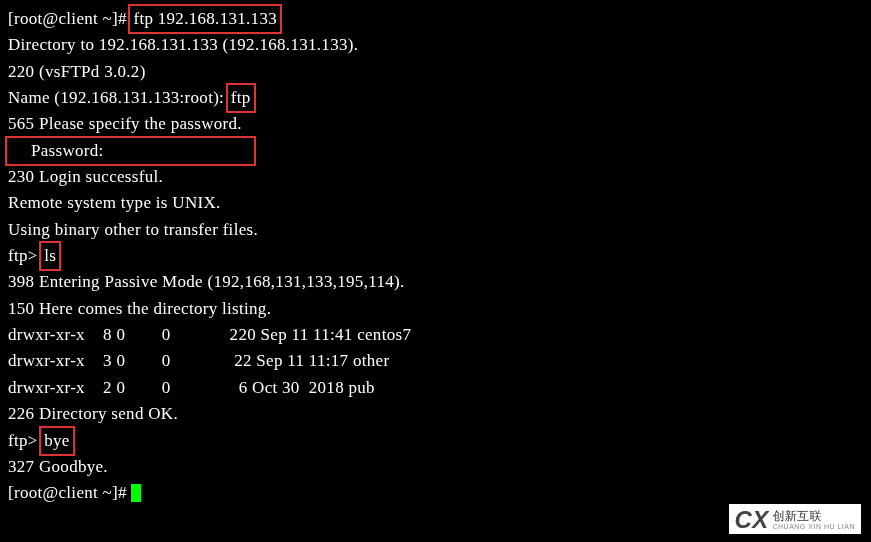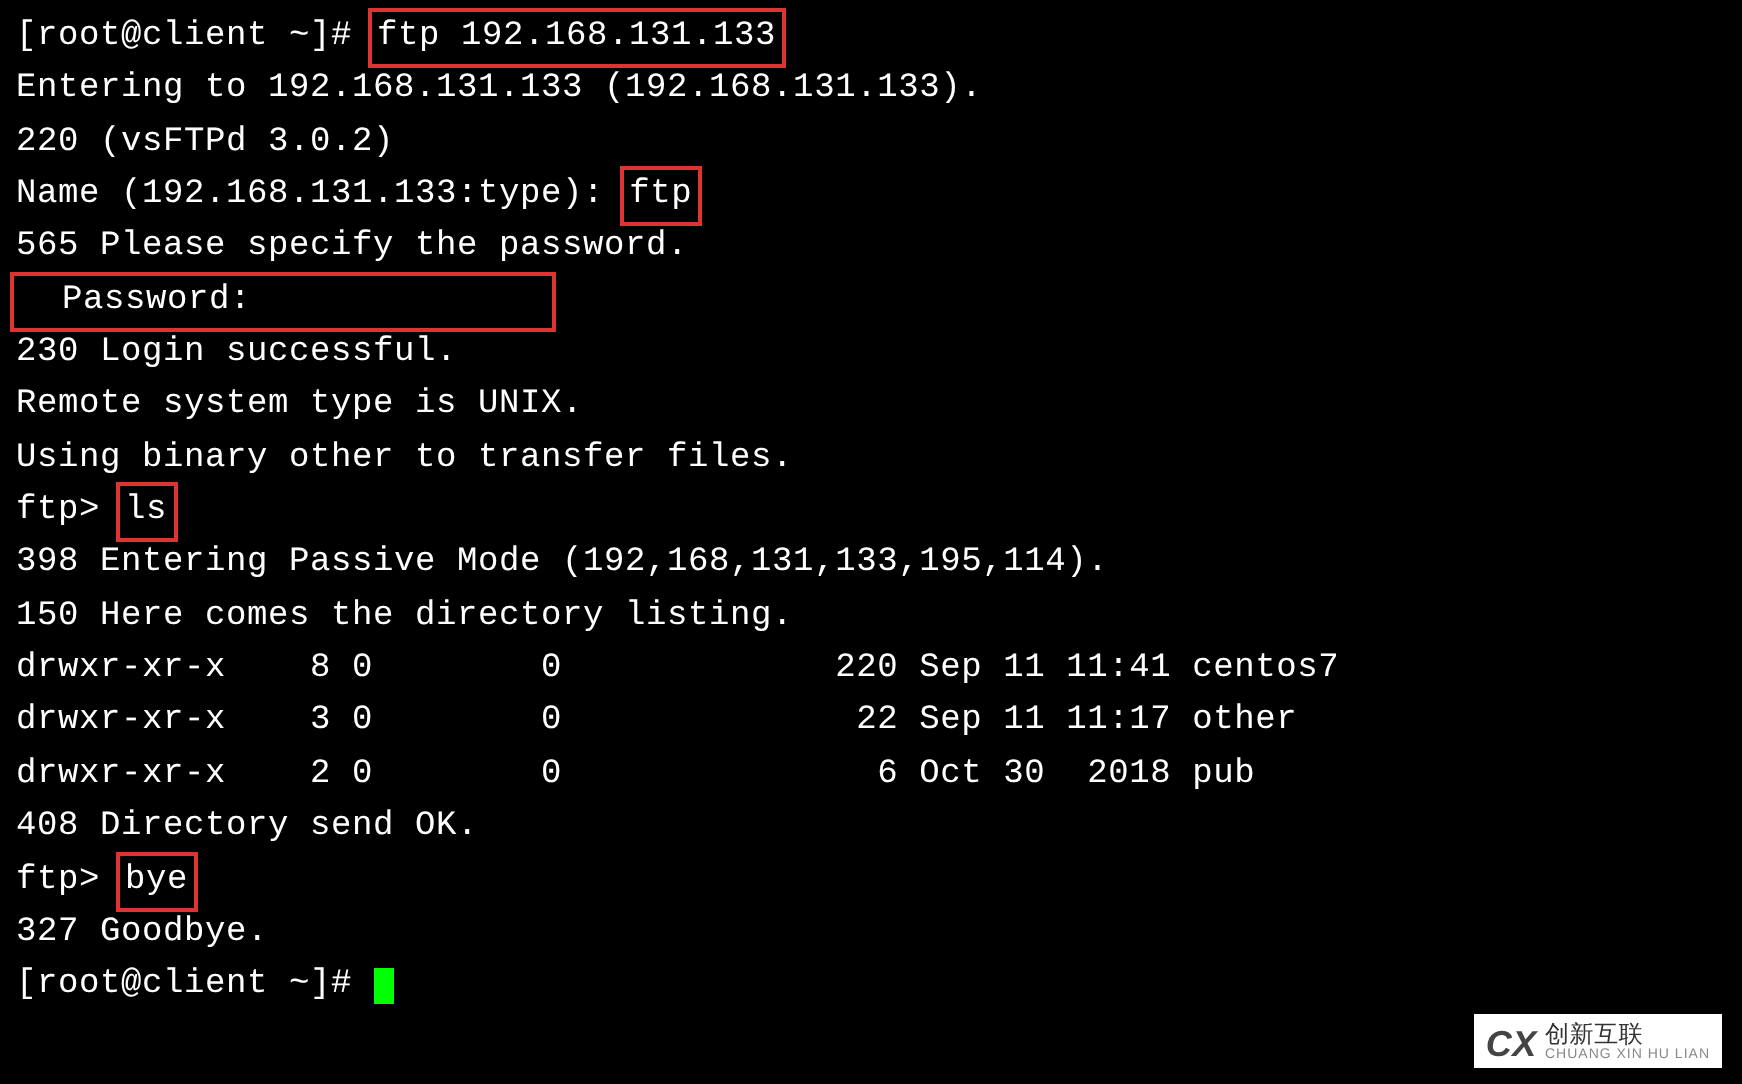--- a/index.html
+++ b/index.html
@@ -15,20 +15,21 @@
       line-height: 1.55;
       padding: 6px 8px;
       width: 871px;
       height: 542px;
       position: relative;
       overflow: hidden;
       letter-spacing: 0.3px;
     }
     .line {
       white-space: pre;
+      font-family: Liberation Serif, serif;
     }
     .highlight {
       border: 2px solid #d33;
       display: inline-block;
       padding: 0 3px;
       margin: -2px -3px;
     }
     .cursor {
       display: inline-block;
       width: 10px;
@@ -43,21 +44,21 @@
       background: #fff;
       color: #555;
       padding: 4px 6px 2px;
       font-family: Arial, sans-serif;
       font-size: 11px;
       display: flex;
       align-items: center;
       gap: 4px;
     }
     .watermark .logo {
-      font-size: 18px;
+      font-size: 24px;
       font-weight: bold;
       font-style: italic;
       color: #444;
       line-height: 1;
     }
     .watermark .txt {
       display: flex;
       flex-direction: column;
       line-height: 1.1;
       justify-content: space-between;
@@ -69,35 +70,35 @@
     .watermark .txt .py {
       font-size: 7px;
       letter-spacing: 0.5px;
       color: #888;
     }
   </style>
 </head>
 <body>
 
 <div class="line"><span>[root@client ~]# </span><span class="highlight">ftp 192.168.131.133</span></div>
-<div class="line">Entering to 192.168.131.133 (192.168.131.133).</div>
+<div class="line">Directory to 192.168.131.133 (192.168.131.133).</div>
 <div class="line">220 (vsFTPd 3.0.2)</div>
-<div class="line"><span>Name (192.168.131.133:type): </span><span class="highlight">ftp</span></div>
+<div class="line"><span>Name (192.168.131.133:root): </span><span class="highlight">ftp</span></div>
 <div class="line">565 Please specify the password.</div>
 <div class="line"><span class="highlight" style="padding-right:150px;padding-left:24px;">Password:</span></div>
 <div class="line">230 Login successful.</div>
 <div class="line">Remote system type is UNIX.</div>
 <div class="line">Using binary other to transfer files.</div>
 <div class="line"><span>ftp&gt; </span><span class="highlight">ls</span></div>
 <div class="line">398 Entering Passive Mode (192,168,131,133,195,114).</div>
 <div class="line">150 Here comes the directory listing.</div>
 <div class="line">drwxr-xr-x    8 0        0             220 Sep 11 11:41 centos7</div>
 <div class="line">drwxr-xr-x    3 0        0              22 Sep 11 11:17 other</div>
 <div class="line">drwxr-xr-x    2 0        0               6 Oct 30  2018 pub</div>
-<div class="line">408 Directory send OK.</div>
+<div class="line">226 Directory send OK.</div>
 <div class="line"><span>ftp&gt; </span><span class="highlight">bye</span></div>
 <div class="line">327 Goodbye.</div>
 <div class="line"><span>[root@client ~]# </span><span class="cursor"></span></div>
 
 <div class="watermark">
   <span class="logo">CX</span>
   <span class="txt">
     <span class="cn">创新互联</span>
     <span class="py">CHUANG XIN HU LIAN</span>
   </span>

